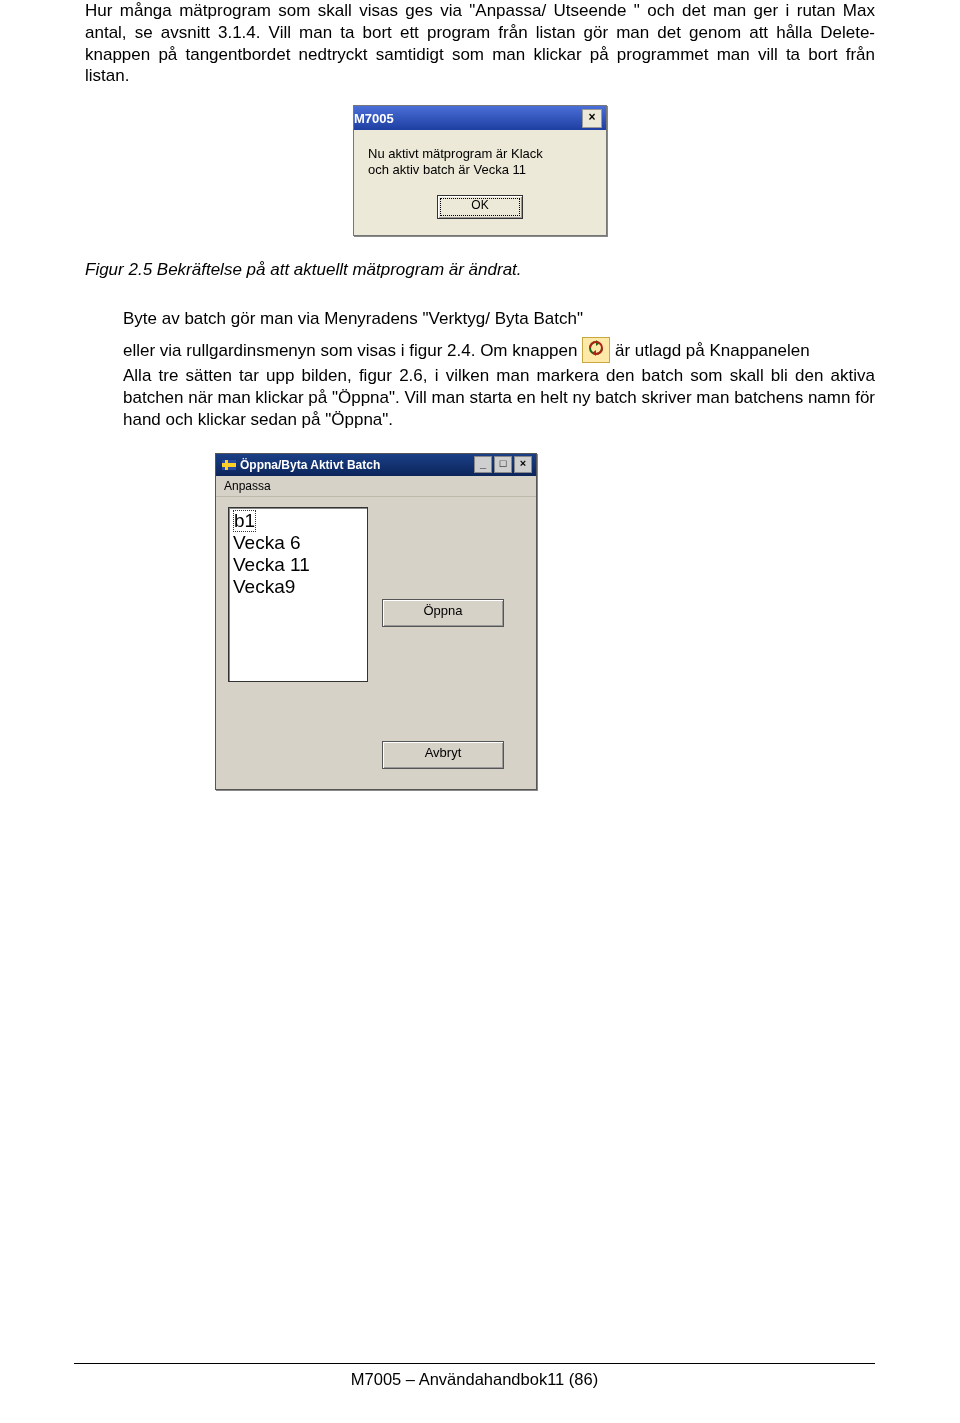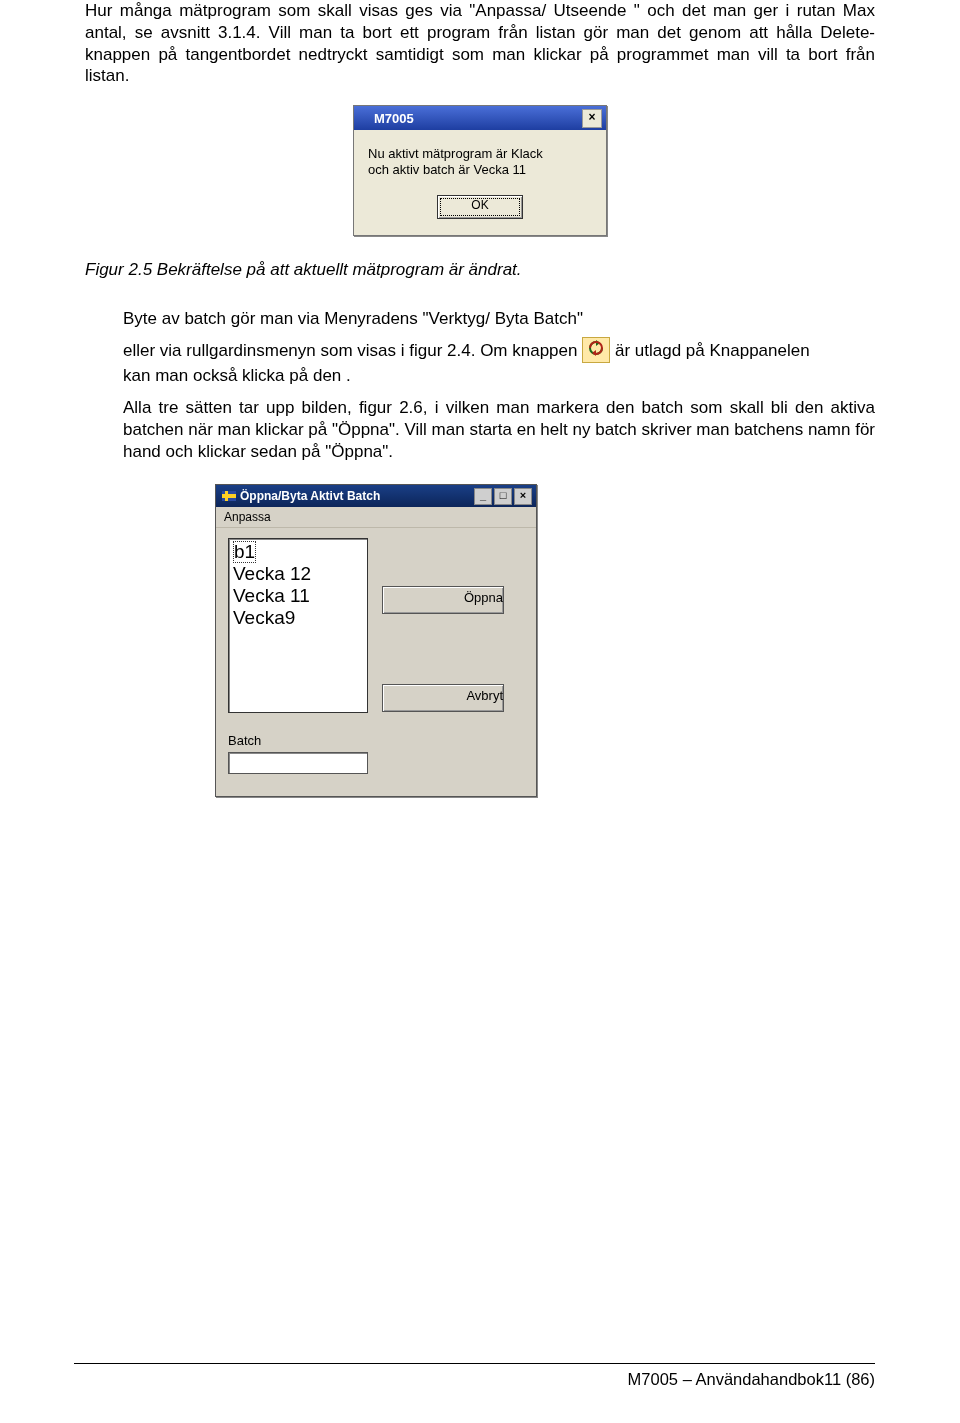--- a/index.html
+++ b/index.html
@@ -32,21 +32,21 @@
   }
   .dialog1 .titlebar {
     height: 24px;
     background: linear-gradient(#4a6fd8, #1e3ea1);
     color: #fff;
     font-weight: bold;
     font-size: 13px;
     display: flex;
     align-items: center;
     justify-content: space-between;
-    padding: 0 4px 0 20px;
+    padding: 0 4px 0 0;
   }
   .dialog1 .titlebar .closebtn {
     width: 18px;
     height: 17px;
     background: #ece9d8;
     border: 1px solid #999;
     color: #000;
     font-size: 12px;
     line-height: 14px;
     text-align: center;
@@ -188,22 +188,23 @@
     gap: 70px;
     padding-top: 48px;
   }
   .dialog2 .winbtn {
     width: 120px;
     height: 26px;
     background: #d6d2c7;
     border: 1px solid #555;
     box-shadow: inset 1px 1px 0 #fff, inset -1px -1px 0 #999;
     font-size: 13px;
-    text-align: right;
+    text-align: center;
     line-height: 22px;
+    margin-top: 44px;
   }
   .dialog2 .lower {
     padding: 0 12px 22px 12px;
   }
   .dialog2 .lower .lbl {
     font-size: 13px;
     margin-bottom: 4px;
   }
   .dialog2 .textbox {
     width: 140px;
@@ -215,21 +216,21 @@
   }
   .footer {
     position: absolute;
     bottom: 34px;
     left: 74px;
     right: 85px;
     border-top: 1px solid #000;
     padding-top: 6px;
     font-size: 16.5px;
     display: flex;
-    justify-content: flex-end;
+    justify-content: center;
   }
   .lineitem { line-height: 1.25; }
 </style>
 </head>
 <body>
 
 <div class="page">
 
   <p class="para">Hur många mätprogram som skall visas ges via "Anpassa/ Utseende " och det man ger i rutan Max antal, se avsnitt 3.1.4. Vill man ta bort ett program från listan gör man det genom att hålla Delete-knappen på tangentbordet nedtryckt samtidigt som man klickar på programmet man vill ta bort från listan.</p>
 
@@ -255,53 +256,48 @@
       <span class="inline-icon">
         <svg width="18" height="16" viewBox="0 0 18 16">
           <path d="M9 2 A6 6 0 1 0 15 8" fill="none" stroke="#186a1a" stroke-width="2"></path>
           <polygon points="9,0 13,3 9,6" fill="#186a1a"></polygon>
           <path d="M9 14 A6 6 0 1 0 3 8" fill="none" stroke="#b02418" stroke-width="2"></path>
           <polygon points="9,16 5,13 9,10" fill="#b02418"></polygon>
         </svg>
       </span>
       <span>är utlagd på Knappanelen</span>
     </p>
-    <p class="para" style="text-align:left;margin-bottom:10px">kan man också klicka på den .</p>
     <p class="para">Alla tre sätten tar upp bilden, figur 2.6, i vilken man markera den batch som skall bli den aktiva batchen när man klickar på "Öppna". Vill man starta en helt ny batch skriver man batchens namn för hand och klickar sedan på "Öppna".</p>
   </div>
 
   <div class="dialog2">
     <div class="titlebar">
       <div class="left">
         <span class="flag"></span>
         <span>Öppna/Byta Aktivt Batch</span>
       </div>
       <div class="winbtns">
         <div class="wb">_</div>
         <div class="wb">□</div>
         <div class="wb">×</div>
       </div>
     </div>
     <div class="menubar">Anpassa</div>
     <div class="bodyarea">
       <div class="listbox">
         <div><span class="sel">b1</span></div>
-        <div>Vecka 12</div>
+        <div>Vecka 6</div>
         <div>Vecka 11</div>
         <div>Vecka9</div>
       </div>
       <div class="rightcol">
         <div class="winbtn">Öppna</div>
         <div class="winbtn">Avbryt</div>
       </div>
     </div>
-    <div class="lower">
-      <div class="lbl">Batch</div>
-      <div class="textbox"></div>
-    </div>
   </div>
 
 
   <div class="footer">
     <span>M7005 – Användahandbok</span>
     <span>11 (86)</span>
   </div>
 
 </div>
 

